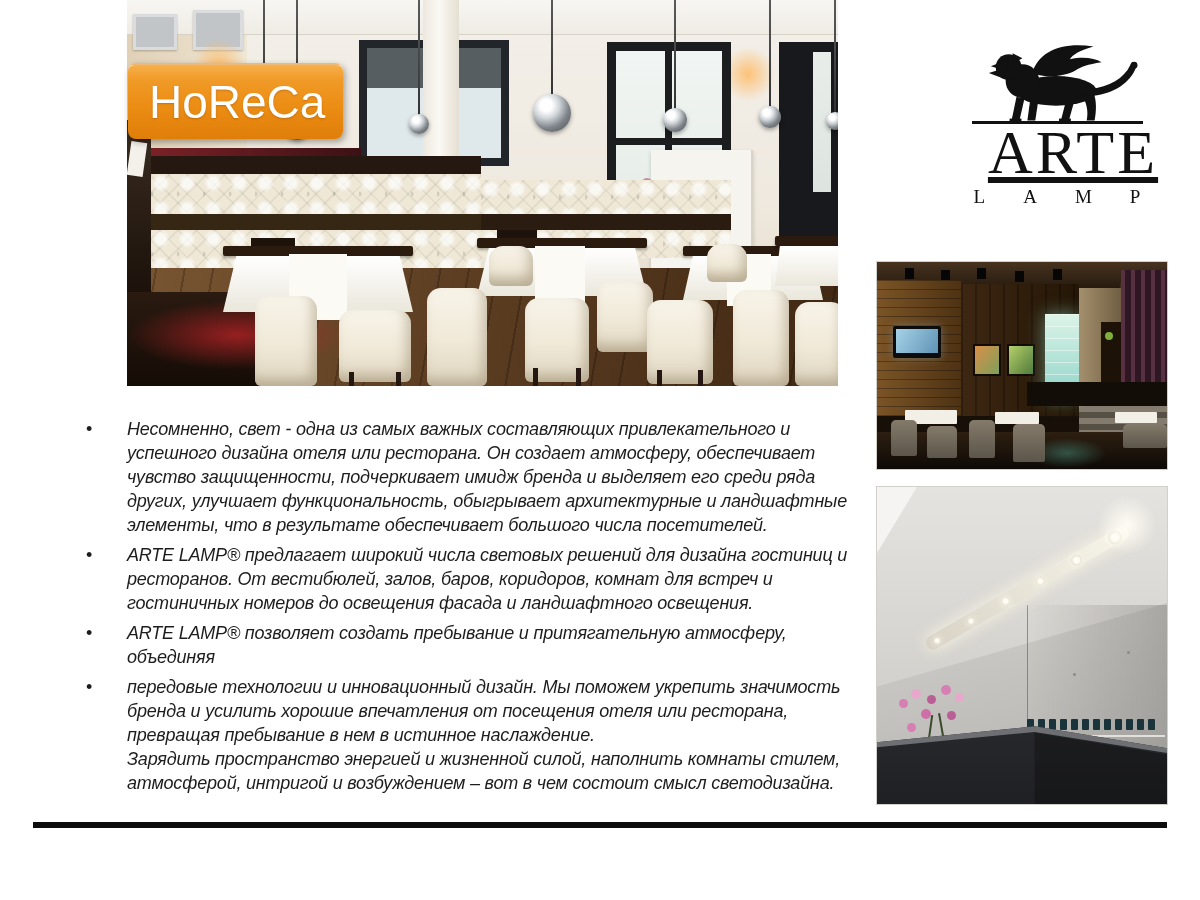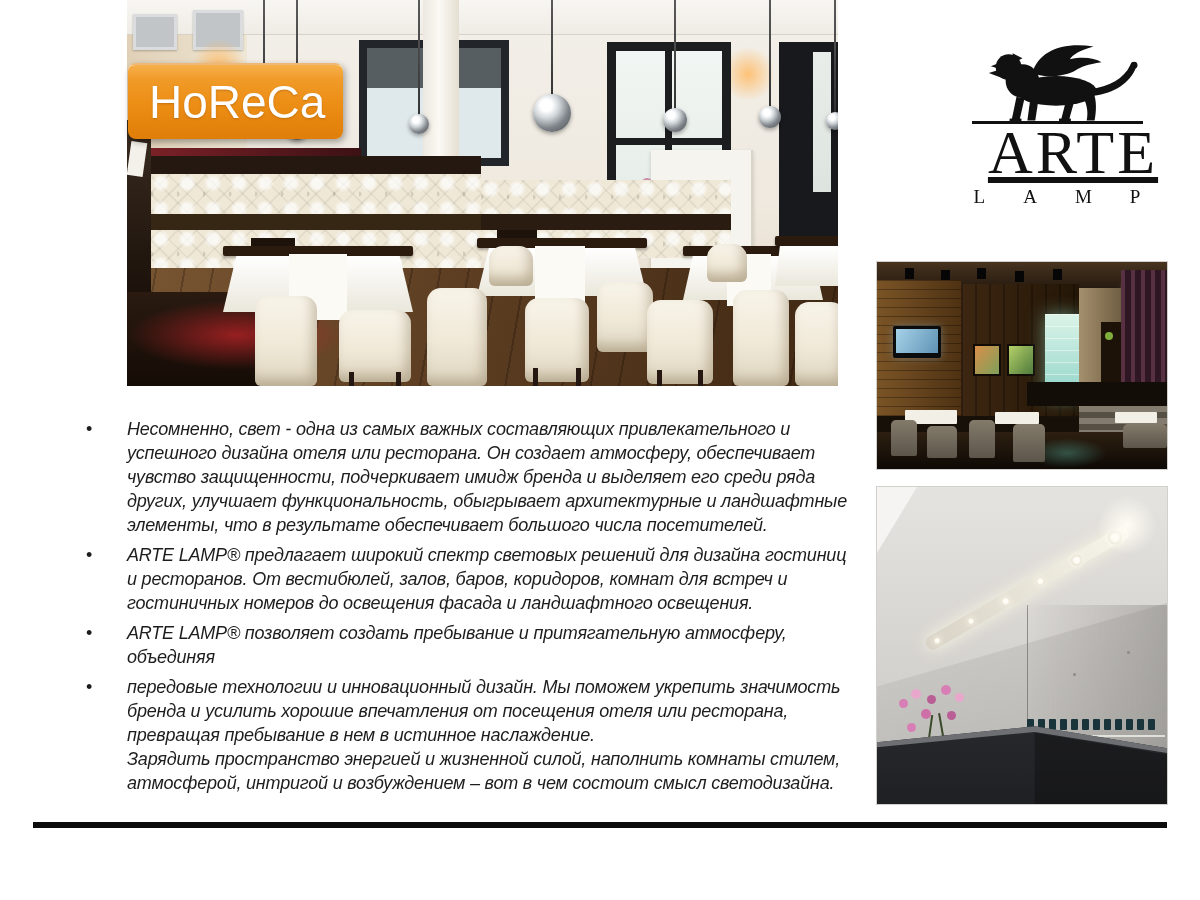--- a/index.html
+++ b/index.html
@@ -267,21 +267,21 @@
   </div>
 </div>
 
 <ul class="abs bullets">
   <li class="bullet-item">
     <span class="dot">•</span>
     <span class="btext">Несомненно, свет - одна из самых важных составляющих привлекательного и успешного дизайна отеля или ресторана. Он создает атмосферу, обеспечивает чувство защищенности, подчеркивает имидж бренда и выделяет его среди ряда других, улучшает функциональность, обыгрывает архитектурные и ландшафтные элементы, что в результате обеспечивает большого числа посетителей.</span>
   </li>
   <li class="bullet-item">
     <span class="dot">•</span>
-    <span class="btext">ARTE LAMP® предлагает широкий спектр световых решений для дизайна гостиниц и ресторанов. От вестибюлей, залов, баров, коридоров, комнат для встреч и гостиничных номеров до освещения фасада и ландшафтного освещения.</span>
+    <span class="btext">ARTE LAMP® предлагает широкий числа световых решений для дизайна гостиниц и ресторанов. От вестибюлей, залов, баров, коридоров, комнат для встреч и гостиничных номеров до освещения фасада и ландшафтного освещения.</span>
   </li>
   <li class="bullet-item">
     <span class="dot">•</span>
     <span class="btext">ARTE LAMP® позволяет создать пребывание и притягательную атмосферу, объединяя</span>
   </li>
   <li class="bullet-item">
     <span class="dot">•</span>
     <span class="btext">передовые технологии и инновационный дизайн. Мы поможем укрепить значимость бренда и усилить хорошие впечатления от посещения  отеля или ресторана, превращая пребывание в нем в истинное наслаждение.
 Зарядить пространство энергией и жизненной силой, наполнить комнаты стилем, атмосферой, интригой и возбуждением – вот в чем состоит смысл светодизайна.</span>
   </li>

